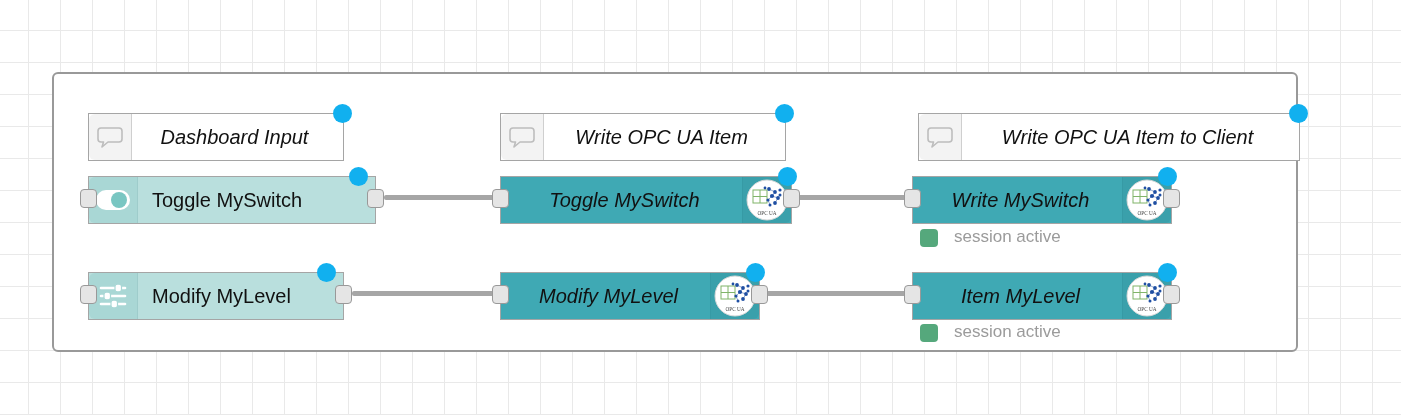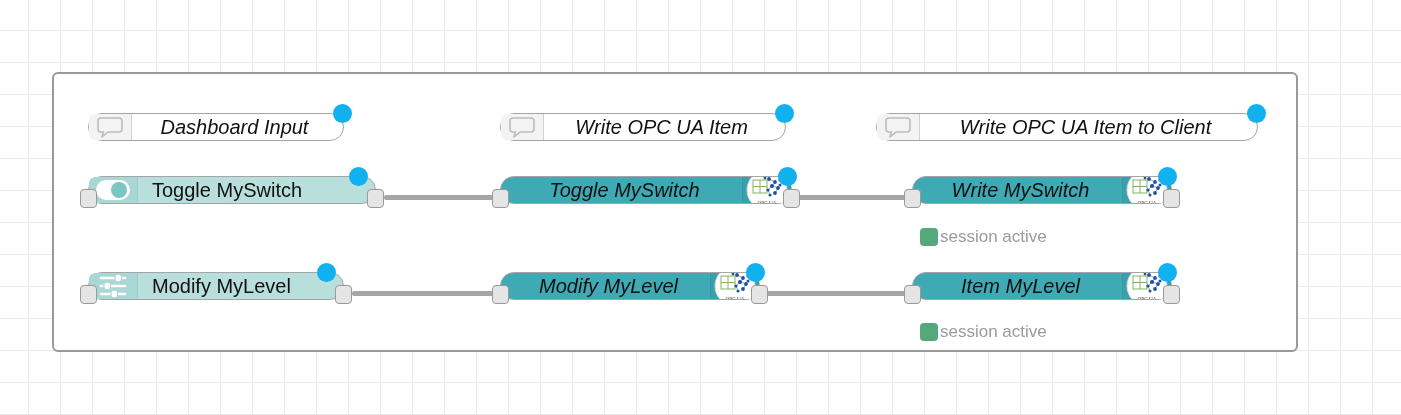--- a/index.html
+++ b/index.html
@@ -43,22 +43,22 @@
   .wire{
     position:absolute;
     height:5px;
     background:#a6a6a6;
     border-radius:2px;
   }
 
   
   .node{
     position:absolute;
-    height:28px;
-    border-radius:14px;
+    height:48px;
+    border-radius:0;
     border:1px solid #a5a5a5;
     box-sizing:border-box;
     display:flex;
     align-items:center;
     overflow:visible;
   }
   .node .body{
     position:relative;
     width:100%;height:100%;
     border-radius:6px;
@@ -140,22 +140,22 @@
     position:absolute;
     width:19px;height:19px;
     border-radius:50%;
     background:#11b0ef;
     top:-10px;right:-9px;
   }
 
   
   .status{
     position:absolute;
-    display:flex;align-items:center;
-    gap:2px;
+    display:flex;align-items:flex-end;
+    gap:16px;
     font-size:17px;
     color:#9b9b9b;
     white-space:nowrap;
   }
   .status .dot{
     width:18px;height:18px;
     border-radius:4px;
     background:#55a87c;
     display:inline-block;
   }
@@ -193,21 +193,21 @@
       <div class="icon-box">
         <svg width="26" height="22" viewBox="0 0 26 22">
           <path d="M4 2 H22 A3 3 0 0 1 25 5 V13 A3 3 0 0 1 22 16 H11 L5 21 L6.5 16 H4 A3 3 0 0 1 1 13 V5 A3 3 0 0 1 4 2 Z" fill="none" stroke="#bdbdbd" stroke-width="1.6" stroke-linejoin="round"></path>
         </svg>
       </div>
       <div class="label">Write OPC UA Item</div>
     </div>
     <div class="blue-dot"></div>
   </div>
 
-  <div class="node comment" style="left:876px;top:113px;width:382px;">
+  <div class="node comment" style="left:918px;top:113px;width:382px;">
     <div class="body">
       <div class="icon-box">
         <svg width="26" height="22" viewBox="0 0 26 22">
           <path d="M4 2 H22 A3 3 0 0 1 25 5 V13 A3 3 0 0 1 22 16 H11 L5 21 L6.5 16 H4 A3 3 0 0 1 1 13 V5 A3 3 0 0 1 4 2 Z" fill="none" stroke="#bdbdbd" stroke-width="1.6" stroke-linejoin="round"></path>
         </svg>
       </div>
       <div class="label">Write OPC UA Item to Client</div>
     </div>
     <div class="blue-dot"></div>
   </div>

